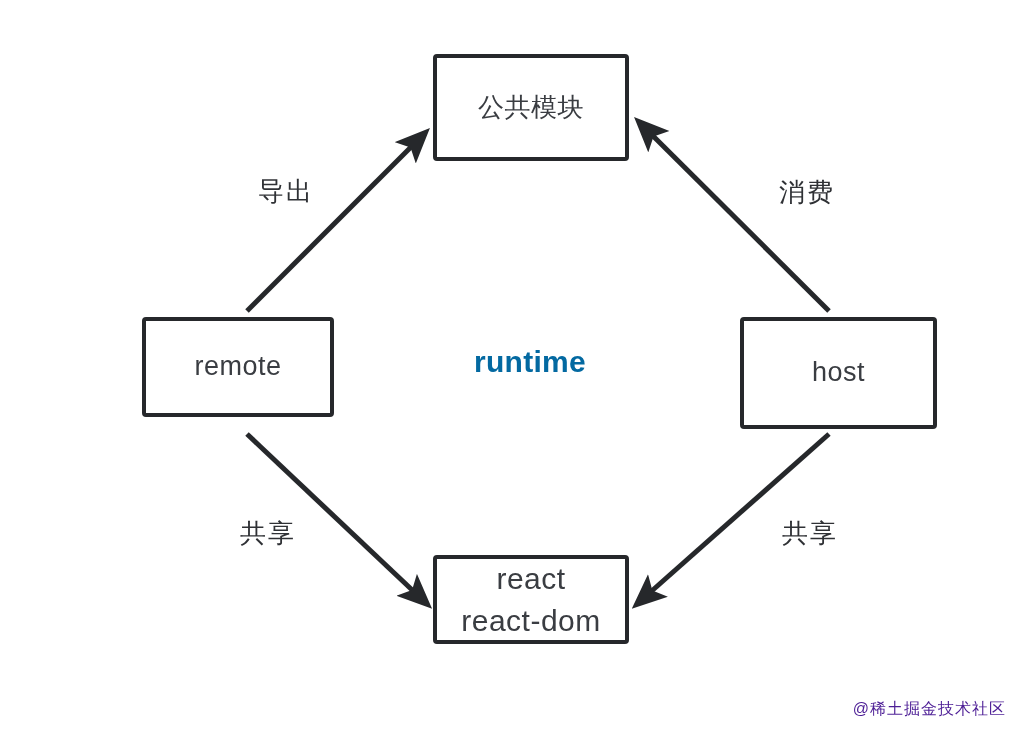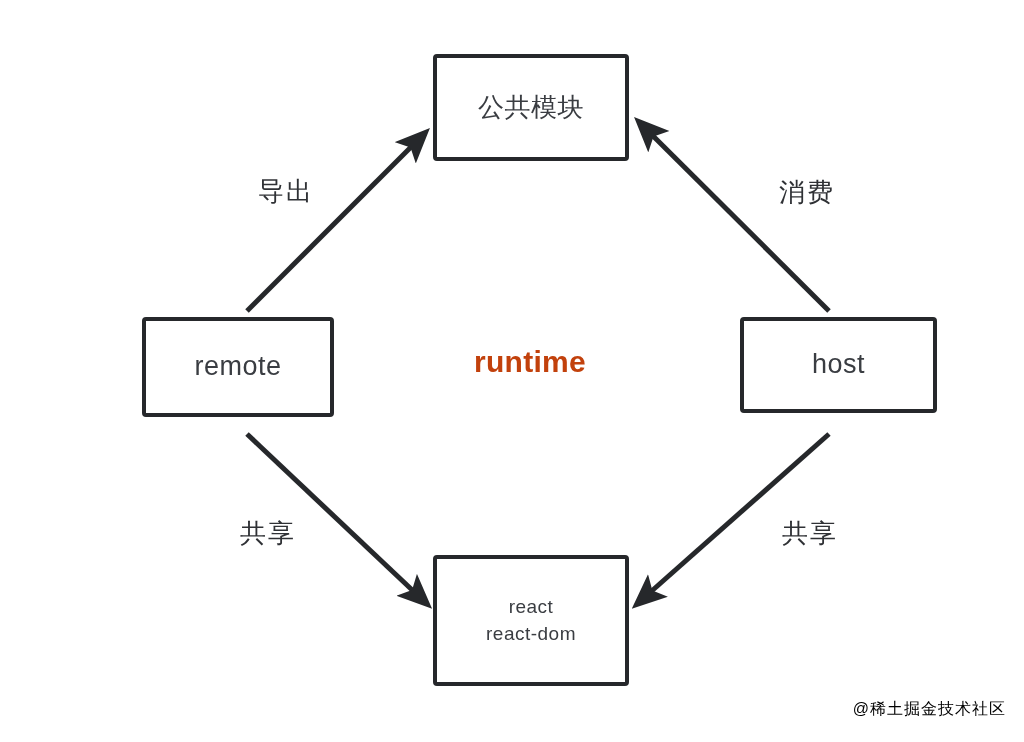--- a/index.html
+++ b/index.html
@@ -54,56 +54,56 @@
   #node-remote {
     left: 142px;
     top: 317px;
     width: 192px;
     height: 100px;
   }
   #node-host {
     left: 740px;
     top: 317px;
     width: 197px;
-    height: 96px;
+    height: 112px;
   }
   #node-shared {
     left: 433px;
     top: 555px;
     width: 196px;
-    height: 131px;
-    font-size: 19px;
+    height: 89px;
+    font-size: 30px;
   }
   #center-runtime {
     position: absolute;
     left: 430px;
     top: 345px;
     width: 200px;
     text-align: center;
-    color: #c2410c;
+    color: #0369a1;
     font-size: 30px;
     font-weight: bold;
     letter-spacing: 0.3px;
   }
   .edge-label {
     position: absolute;
     color: #2f3135;
     font-size: 26px;
     letter-spacing: 2px;
     white-space: nowrap;
   }
   #label-export   { left: 237px; top: 174px; margin-left: 21px; }
   #label-consume  { left: 779px; top: 175px; text-align: right; }
   #label-share-left  { left: 240px; top: 516px; }
   #label-share-right { left: 782px; top: 516px; }
   #watermark {
     position: absolute;
     right: 18px;
     bottom: 22px;
-    color: #000000;
+    color: #4c1d95;
     font-size: 16px;
     letter-spacing: 1px;
     white-space: nowrap;
   }
 </style>
 </head>
 <body>
 
 <div id="canvas">
 

